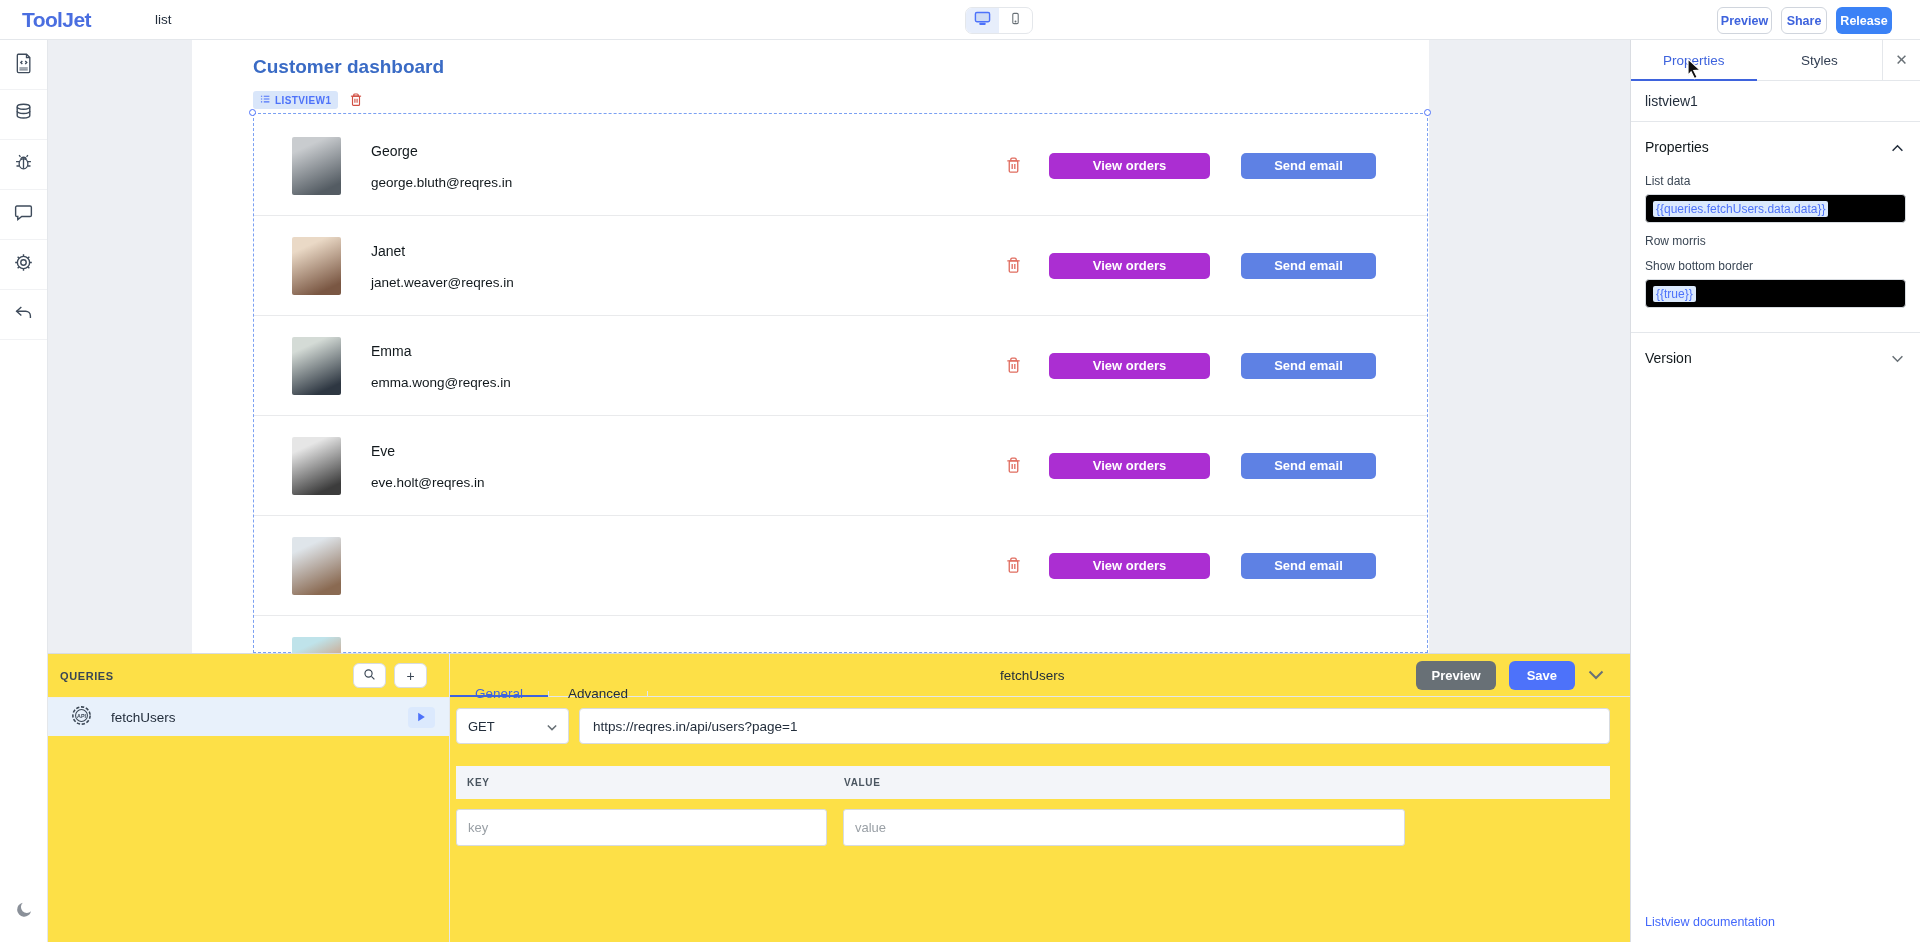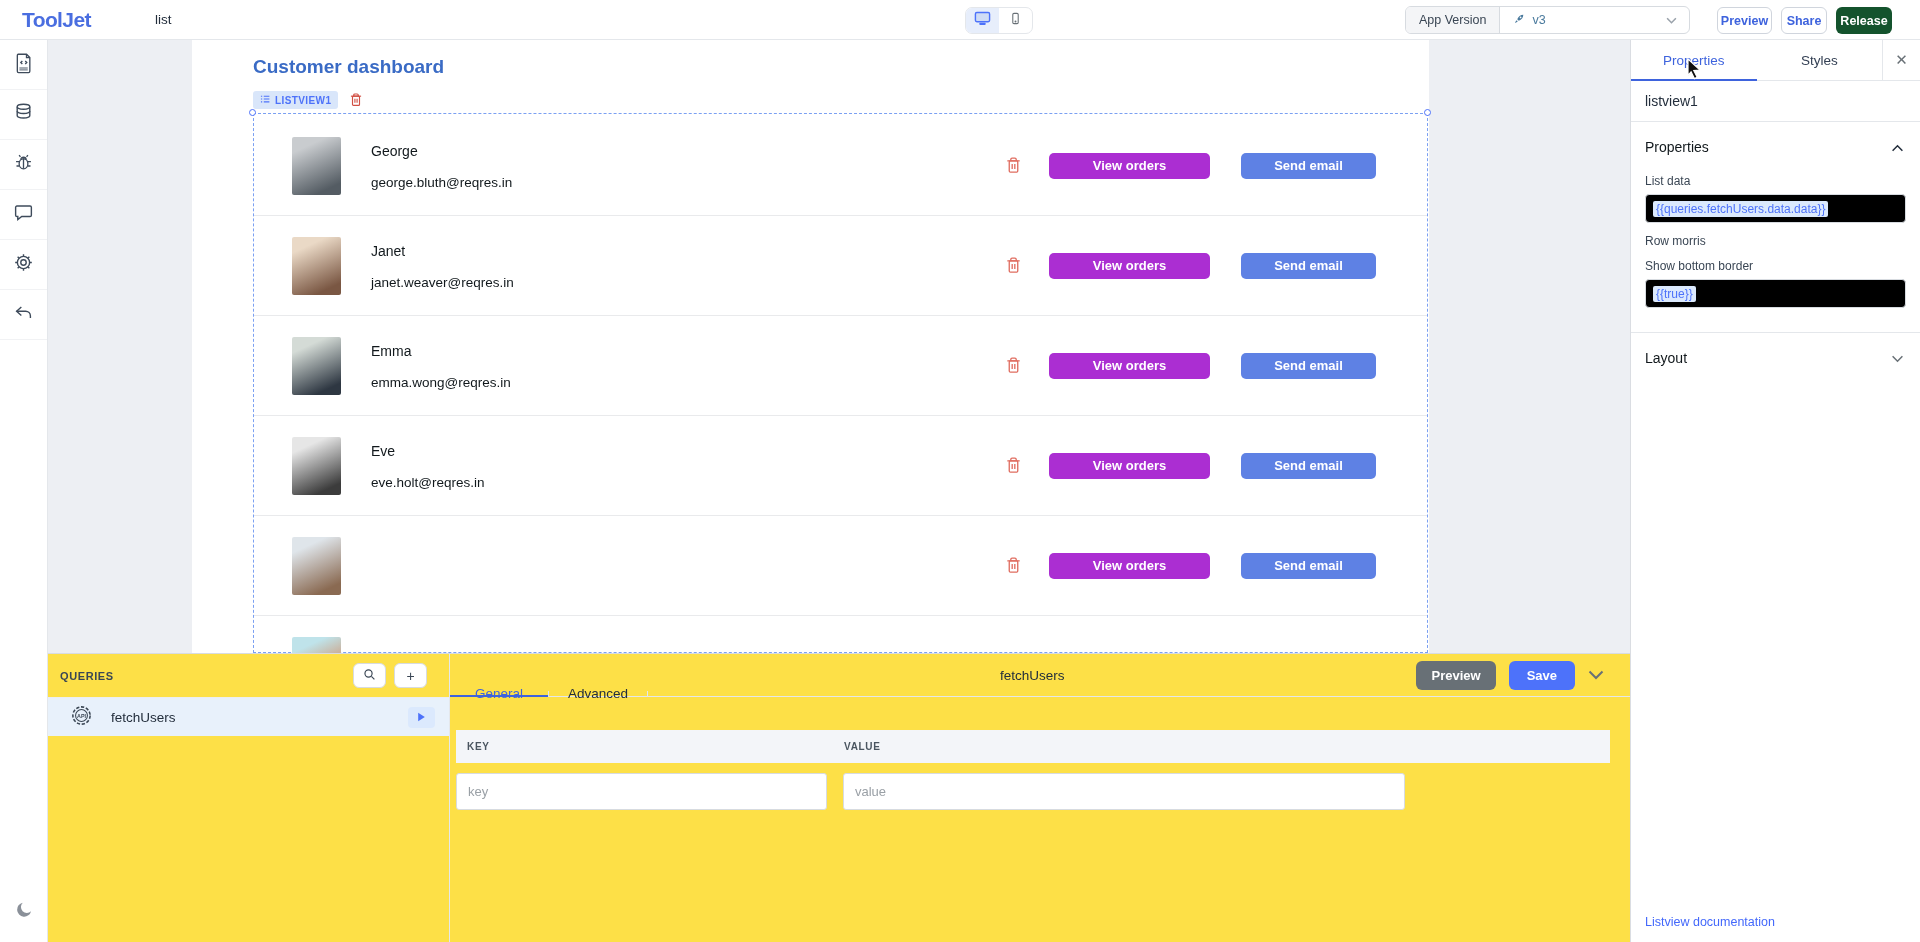--- a/index.html
+++ b/index.html
@@ -156,41 +156,24 @@
     <div class="device-seg">
       <span>
         <svg width="13" height="15" viewBox="0 0 24 24" fill="none" stroke="#687076" stroke-width="2">
             <rect x="7" y="2.5" width="10" height="19" rx="2.2"></rect>
             <circle cx="12" cy="17.5" r="0.8" fill="#687076"></circle>
           </svg>
       </span>
     </div>
   </div>
 
-  <div class="version-group">
-    <div class="version-label">App Version</div>
-    <div class="version-value">
-      <span>
-        <svg width="14" height="14" viewBox="0 0 24 24">
-            <path d="M5.2 18.8c.8-2.8 2.8-4.6 2.8-4.6l1.8 1.8s-1.8 2-4.6 2.8zM9 12.4l2.6 2.6c4.8-1.8 7.6-5.6 7.8-10.4-4.8.2-8.6 3-10.4 7.8z" fill="#4a7a9d"></path>
-            <circle cx="14.7" cy="9.3" r="1.5" fill="#fff"></circle>
-          </svg>
-      </span>
-      <span>v3</span>
-    </div>
-    <div class="version-chevron">
-      <svg width="11" height="7" viewBox="0 0 12 8" fill="none" stroke="#9aa2ab" stroke-width="1.8">
-          <path d="M1 1.5l5 5 5-5"></path>
-        </svg>
-    </div>
-  </div>
 
   <div class="hbtn outline" id="btn-preview-app">Preview</div>
   <div class="hbtn outline" id="btn-share">Share</div>
-  <div class="hbtn release" id="btn-release" style="background: #14532d;">Release</div>
+  <div class="hbtn release" id="btn-release" style="background: #3b82f6;">Release</div>
 </div>
 
 <div class="left-rail">
   <div class="rail-item">
     <span>
       <svg width="20" height="22" viewBox="0 0 24 26" fill="none" stroke="#3e4b5b" stroke-width="1.6">
           <path d="M5 2.5h10l4 4V23a1.5 1.5 0 0 1-1.5 1.5h-12A1.5 1.5 0 0 1 4 23V4a1.5 1.5 0 0 1 1-1.5z"></path>
           <path d="M15 2.5v4h4"></path>
           <path d="M10 10.5l-1.8 1.8 1.8 1.8M13.5 10.5l1.8 1.8-1.8 1.8"></path>
           <path d="M6.5 19h10M6.5 21.3h10" stroke-width="1.1"></path>
@@ -435,20 +418,31 @@
           <span>
             <svg width="16" height="10" viewBox="0 0 16 10" fill="none" stroke="#687076" stroke-width="2">
                 <path d="M1.5 1.5L8 8l6.5-6.5"></path>
               </svg>
           </span>
         </button>
       </div>
     </div>
 
     <div class="q-body">
+      <div class="method-row">
+        <div class="method-select">
+          <span>GET</span>
+          <span>
+            <svg width="10" height="7" viewBox="0 0 12 8" fill="none" stroke="#687076" stroke-width="1.8">
+                <path d="M1 1.5l5 5 5-5"></path>
+              </svg>
+          </span>
+        </div>
+        <input class="url-input" type="text" value="https://reqres.in/api/users?page=1" style="">
+      </div>
 
 
       <div class="kv-header">
         <div class="kv-key-col">KEY</div>
         <div>VALUE</div>
       </div>
       <div class="kv-inputs">
         <input class="kv-key" type="text" placeholder="key" style="">
         <input class="kv-value" type="text" placeholder="value" style="">
       </div>
@@ -483,21 +477,21 @@
   <div class="rp-label">Row morris</div>
 
   <div class="rp-label">Show bottom border</div>
   <div class="rp-input">
     <span class="code-token">{{true}}</span>
   </div>
 
   <div class="rp-divider"></div>
 
   <div class="rp-section-head">
-    <span>Layout</span>
+    <span>Version</span>
     <span>
       <svg width="13" height="8" viewBox="0 0 14 9" fill="none" stroke="#687076" stroke-width="1.7">
           <path d="M1.5 1.5L7 7l5.5-5.5"></path>
         </svg>
     </span>
   </div>
 
   <div class="rp-doclink">Listview documentation</div>
 </div>
 

